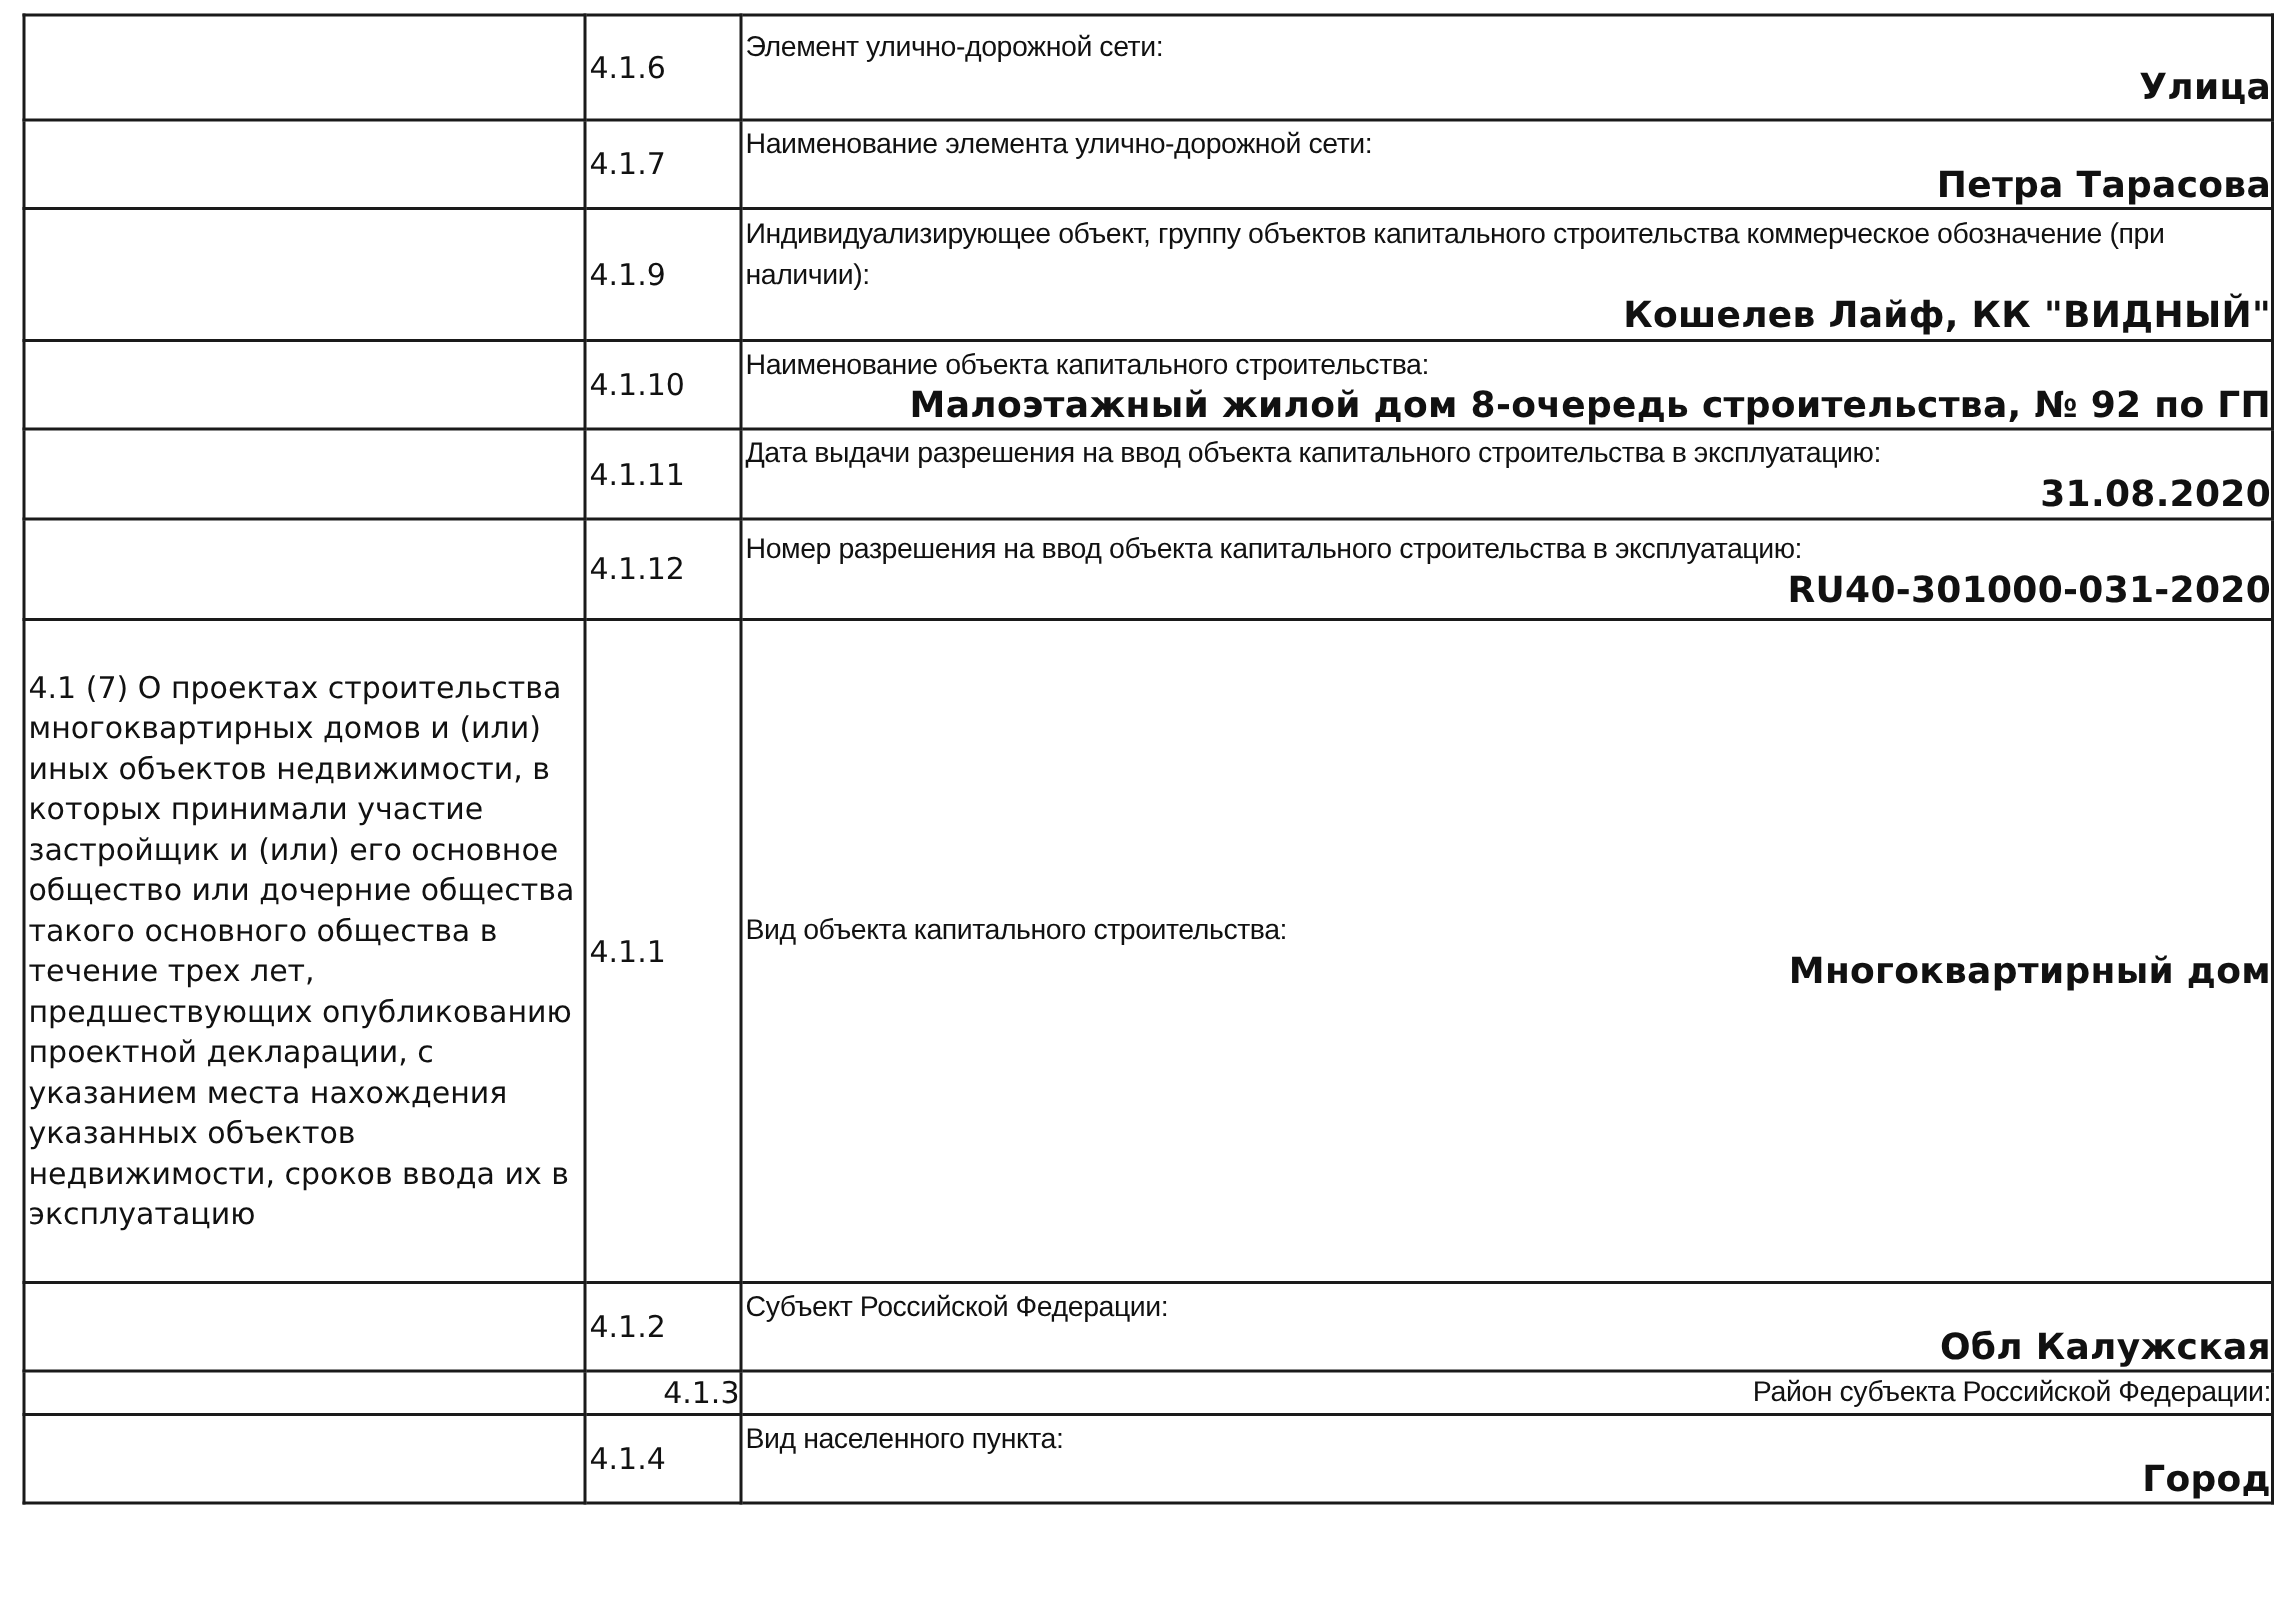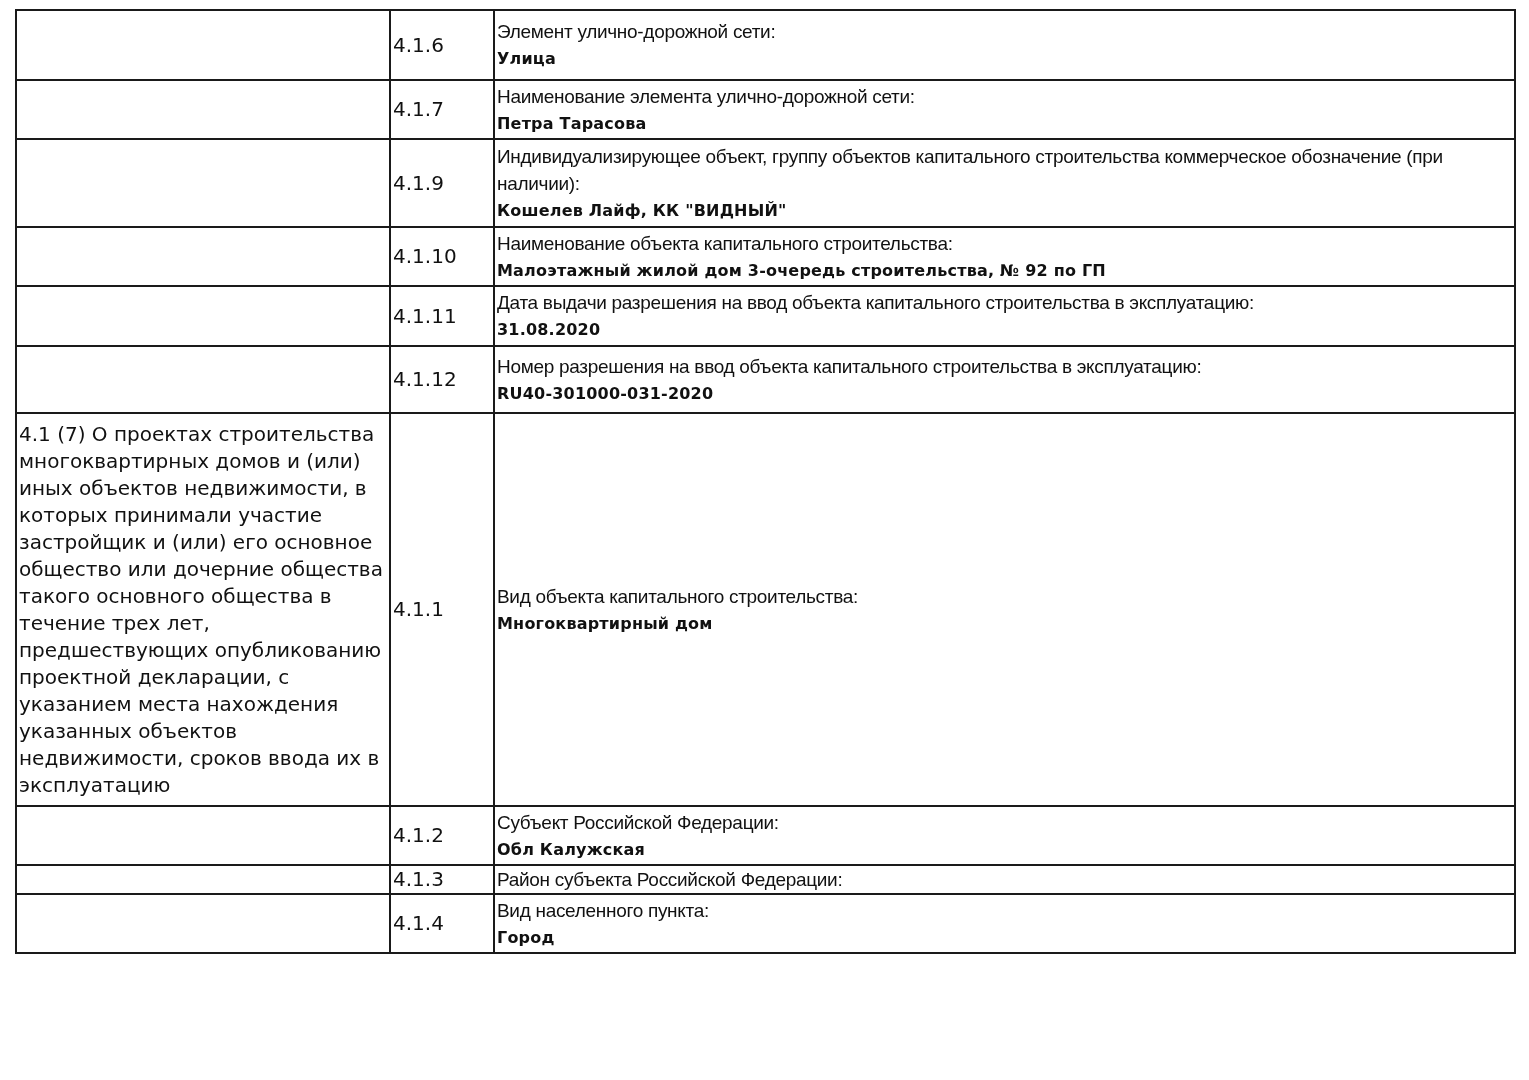--- a/index.html
+++ b/index.html
@@ -40,22 +40,23 @@
     .label {
       display: block;
       font-family: "Liberation Sans Narrow", "Liberation Sans", sans-serif;
       font-size: 19px;
       letter-spacing: -0.3px;
       transform-origin: left center;
     }
     .value {
       display: block;
       font-weight: bold;
-      font-size: 16px;
+      font-size: 24px;
       letter-spacing: 0.2px;
+      text-align: right;
     }
     .inline-value {
       font-weight: bold;
     }
     td.section {
       vertical-align: top;
       font-size: 20px;
       line-height: 27.5px;
       padding-top: 2px;
     }
@@ -97,21 +98,21 @@
         <span class="label">Индивидуализирующее объект, группу объектов капитального строительства коммерческое обозначение (при наличии):</span>
         <span class="value">Кошелев Лайф, КК "ВИДНЫЙ"</span>
       </td>
     </tr>
 
     <tr style="height:59px;">
       <td></td>
       <td class="code">4.1.10</td>
       <td>
         <span class="label">Наименование объекта капитального строительства:</span>
-        <span class="value">Малоэтажный жилой дом 3-очередь строительства, № 92 по ГП</span>
+        <span class="value">Малоэтажный жилой дом 8-очередь строительства, № 92 по ГП</span>
       </td>
     </tr>
 
     <tr style="height:60px;padding-left:10px;">
       <td></td>
       <td class="code">4.1.11</td>
       <td>
         <span class="label">Дата выдачи разрешения на ввод объекта капитального строительства в эксплуатацию:</span>
         <span class="value">31.08.2020</span>
       </td>
@@ -120,39 +121,39 @@
     <tr style="height:67px;">
       <td></td>
       <td class="code">4.1.12</td>
       <td>
         <span class="label">Номер разрешения на ввод объекта капитального строительства в эксплуатацию:</span>
         <span class="value">RU40-301000-031-2020</span>
       </td>
     </tr>
 
 
-    <tr style="height:393px;">
+    <tr style="height:442px;">
       <td class="section">4.1 (7) О проектах строительства многоквартирных домов и (или) иных объектов недвижимости, в которых принимали участие застройщик и (или) его основное общество или дочерние общества такого основного общества в течение трех лет, предшествующих опубликованию проектной декларации, с указанием места нахождения указанных объектов недвижимости, сроков ввода их в эксплуатацию</td>
       <td class="code">4.1.1</td>
       <td>
         <span class="label">Вид объекта капитального строительства:</span>
         <span class="value">Многоквартирный дом</span>
       </td>
     </tr>
 
     <tr style="height:59px;">
       <td></td>
       <td class="code">4.1.2</td>
       <td>
         <span class="label">Субъект Российской Федерации:</span>
         <span class="value">Обл Калужская</span>
       </td>
     </tr>
 
-    <tr style="height:20px;">
+    <tr style="height:20px;text-align:right;">
       <td></td>
       <td class="code">4.1.3</td>
       <td>
         <span class="label">Район субъекта Российской Федерации:</span>
       </td>
     </tr>
 
     <tr style="height:59px;">
       <td></td>
       <td class="code">4.1.4</td>

